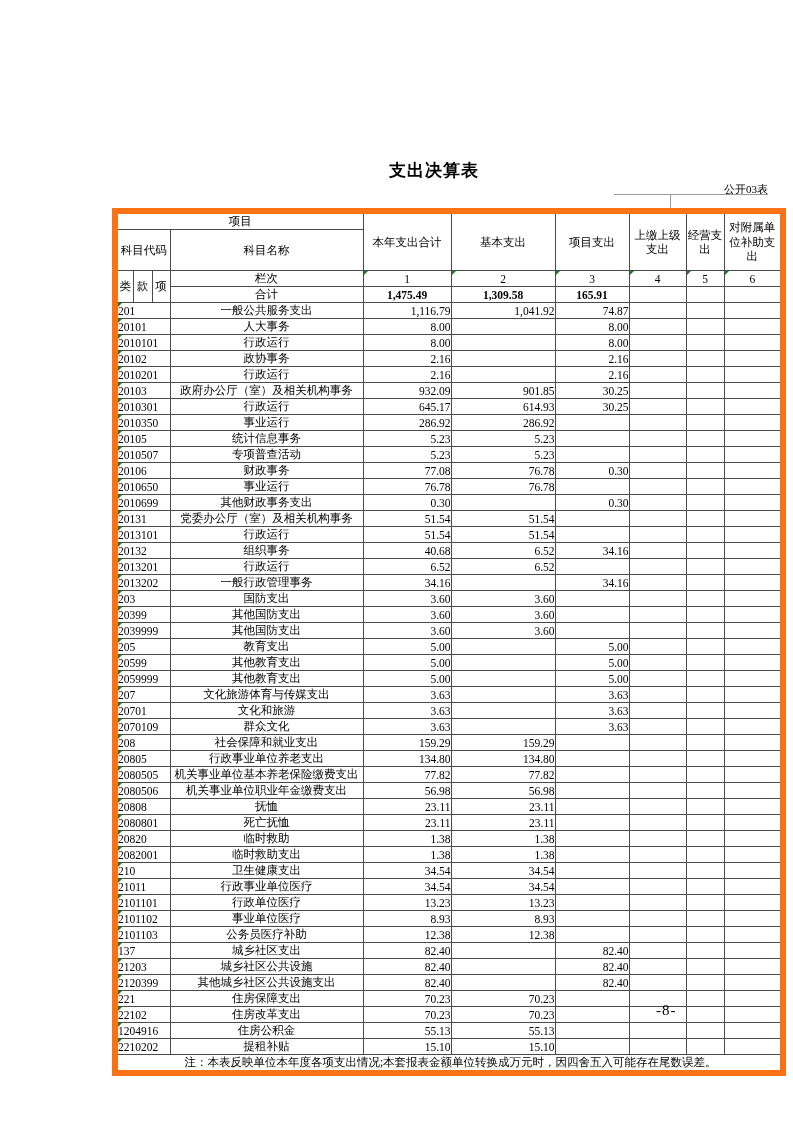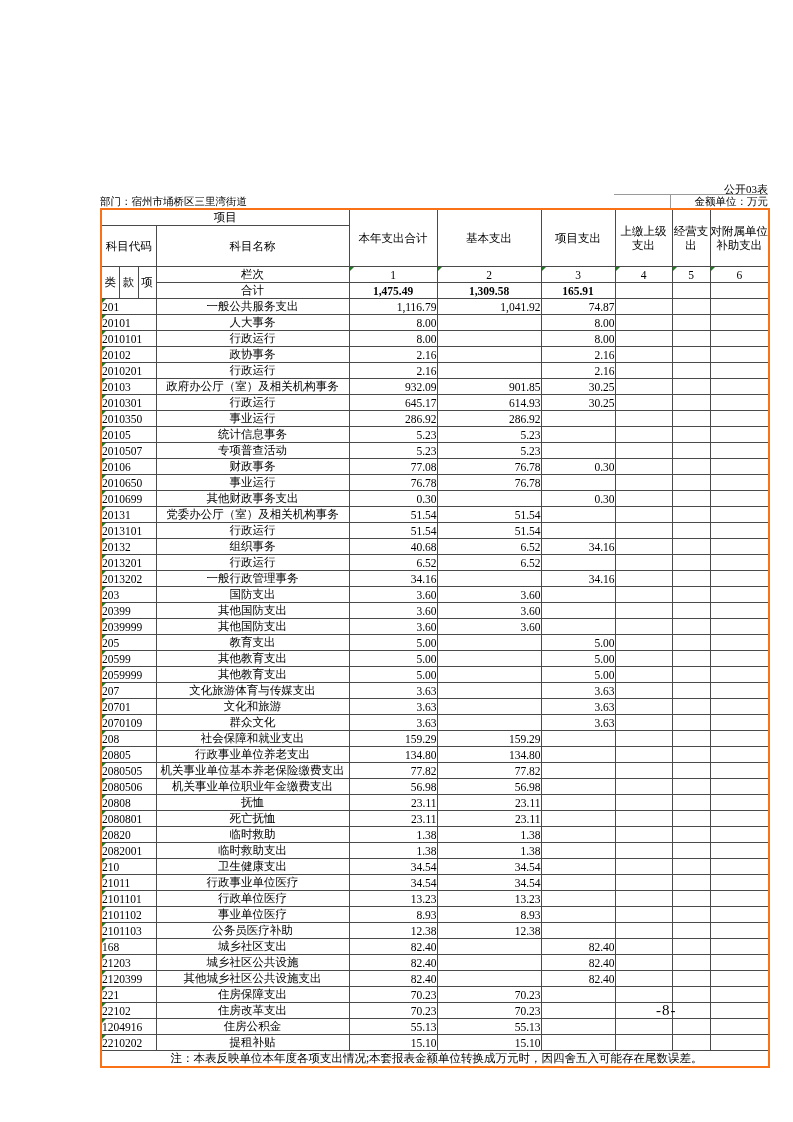--- a/index.html
+++ b/index.html
@@ -15,23 +15,23 @@
     position:absolute; top:182px; right:25px; font-size:11px;
   }
   .meta-row {
     position:absolute; top:195px; left:100px; width:668px;
     display:flex; justify-content:space-between; font-size:10.5px;
   }
   .subline-h { position:absolute; left:614px; top:194px; width:154px; height:1px; background:#9a9a9a; }
   .subline-v { position:absolute; left:670px; top:194px; width:1px; height:14px; background:#9a9a9a; }
 
   table.fin {
-    position:absolute; left:100px; top:208px; width:668px;
+    position:absolute; left:112px; top:208px; width:668px;
     border-collapse:collapse; table-layout:fixed;
-    border:2px solid #f97316;
+    border:6px solid #f97316;
   }
   table.fin td {
     border:1px solid #4a4a4a; padding:0; font-size:11.5px;
     overflow:hidden; position:relative; vertical-align:middle;
   }
   tr.h1 td { height:15px; text-align:center; }
   tr.h2 td { height:40px; text-align:center; white-space:normal; line-height:1.25; }
   td.span2 { text-align:center; white-space:normal; line-height:1.25; }
   tr.h3 td { height:14px; text-align:center; }
   tr.h4 td { height:14px; text-align:center; }
@@ -48,28 +48,25 @@
   }
   .pageno {
     position:absolute; left:656px; top:1002px; font-size:15px; letter-spacing:1px;
   }
 </style>
 </head>
 <body>
 
 <div class="page">
 
+  <div class="title">支出决算表</div>
   <div class="form-label">公开03表</div>
   <div class="subline-h"></div>
   <div class="subline-v"></div>
 
-  <div class="meta-row">
-    <span>部门：宿州市埇桥区三里湾街道</span>
-    <span>金额单位：万元</span>
-  </div>
 
   <table class="fin">
     <colgroup>
       <col style="width:18px">
         <col style="width:19px">
         <col style="width:18px">
       <col style="width:193px">
       <col style="width:88px">
         <col style="width:104px">
         <col style="width:74px">
@@ -549,21 +546,21 @@
           <td class="nm"><span>公务员医疗补助</span></td>
           <td class="num"><span>12.38</span></td>
           <td class="num"><span>12.38</span></td>
           <td class="num"><span></span></td>
           <td class="num"><span></span></td>
           <td class="num"><span></span></td>
           <td class="num"><span></span></td>
         </tr>
 
         <tr class="dr">
-          <td class="code" colspan="3"><span class="tri"></span><span>168</span></td>
+          <td class="code" colspan="3"><span class="tri"></span><span>137</span></td>
           <td class="nm"><span>城乡社区支出</span></td>
           <td class="num"><span>82.40</span></td>
           <td class="num"><span></span></td>
           <td class="num"><span>82.40</span></td>
           <td class="num"><span></span></td>
           <td class="num"><span></span></td>
           <td class="num"><span></span></td>
         </tr>
 
         <tr class="dr">

